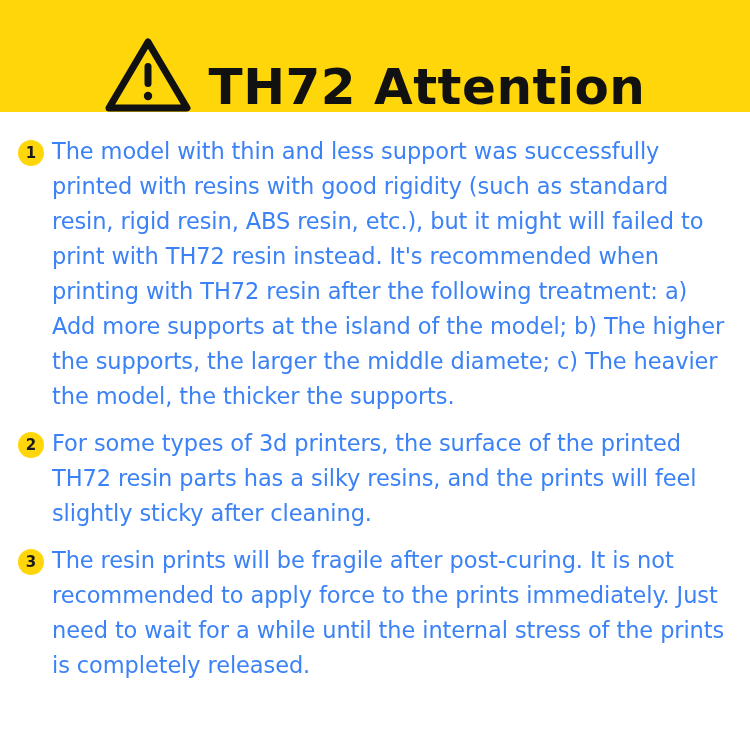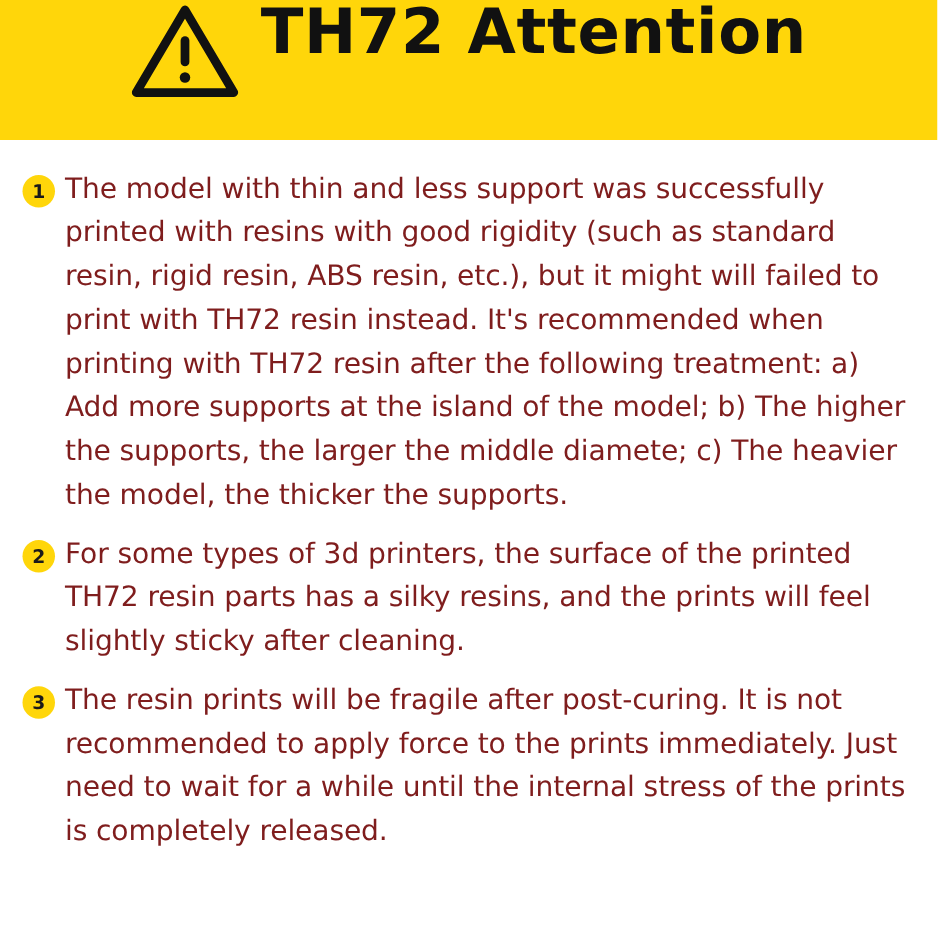--- a/index.html
+++ b/index.html
@@ -17,21 +17,21 @@
     width: 750px;
     height: 750px;
     position: relative;
     background: #ffffff;
   }
   .header {
     width: 750px;
     height: 112px;
     background: #FFD60A;
     display: flex;
-    align-items: flex-start;
+    align-items: flex-end;
     justify-content: center;
     gap: 18px;
     box-sizing: border-box;
   }
   .warn-icon {
     width: 86px;
     height: 74px;
     display: block;
     flex: none;
     margin-top: 4px;
@@ -64,21 +64,21 @@
     font-weight: bold;
     display: flex;
     align-items: center;
     justify-content: center;
     margin-top: 6px;
     margin-right: 8px;
   }
   .text {
     font-size: 22.5px;
     line-height: 35px;
-    color: #7f1d1d;
+    color: #3b82f6;
     letter-spacing: -0.1px;
   }
 </style>
 </head>
 <body>
 
 <div class="page">
 
   <div class="header">
     <svg class="warn-icon" viewBox="0 0 86 74">

